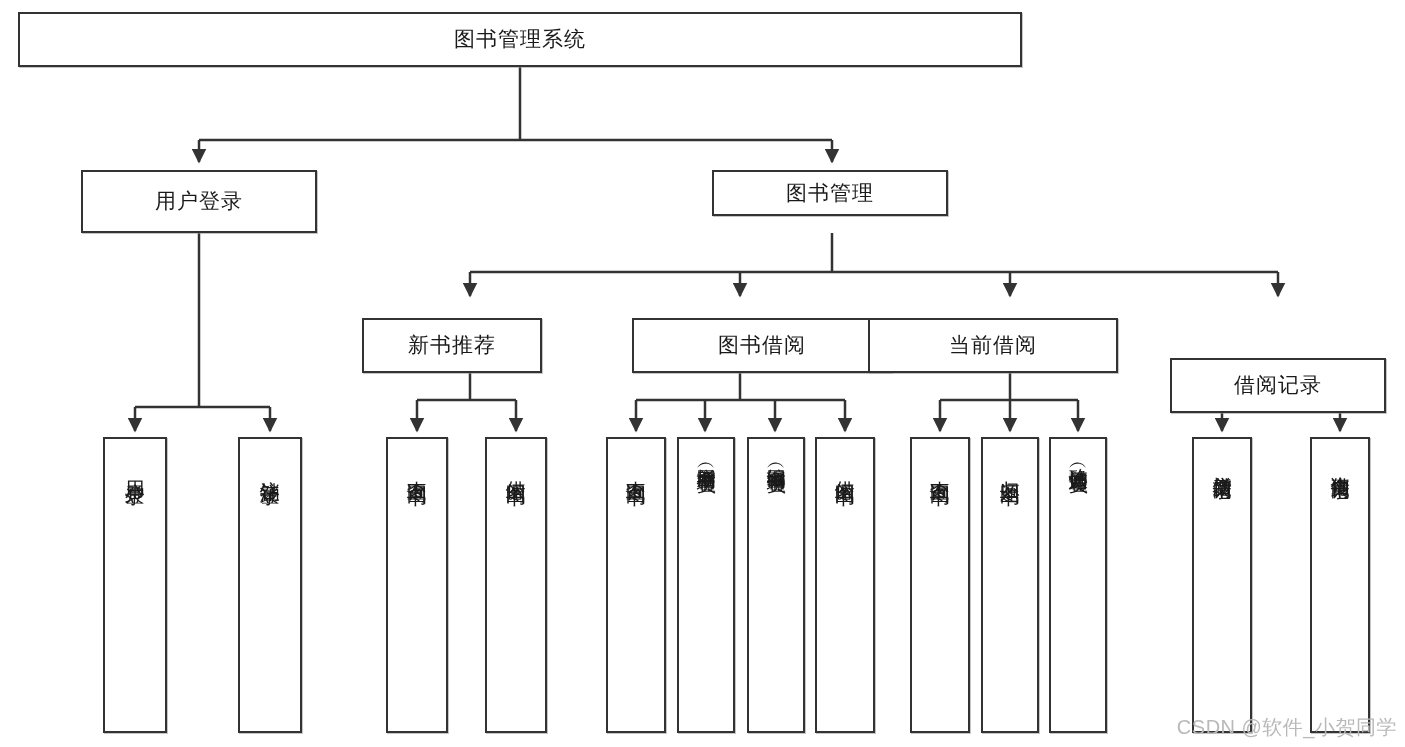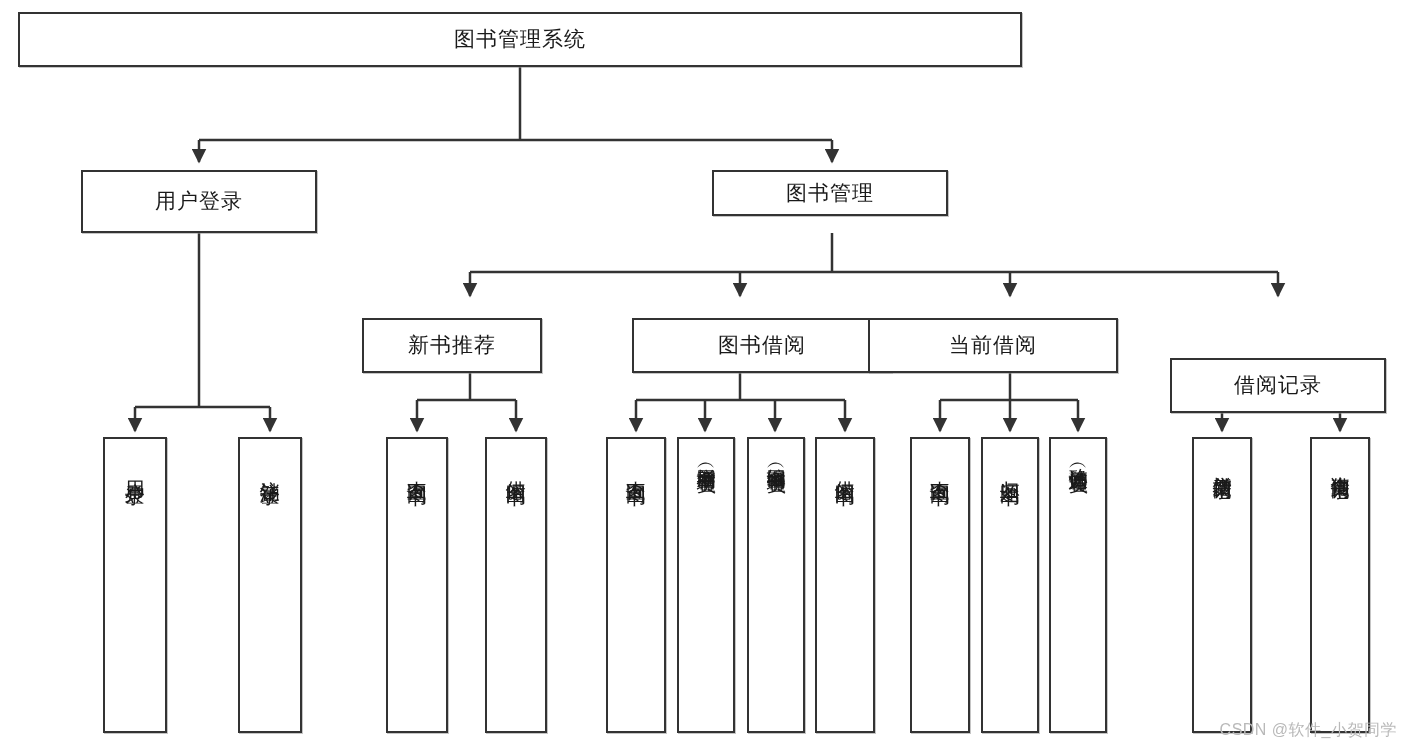--- a/index.html
+++ b/index.html
@@ -66,21 +66,21 @@
   }
   .node.vertical.tight .label {
     font-size: 19px;
     line-height: 1.30;
     letter-spacing: 1px;
   }
   #watermark {
     position: absolute;
     right: 8px;
     bottom: 6px;
-    font-size: 16px;
+    font-size: 20px;
     color: #b9b9b9;
     letter-spacing: 0.5px;
     user-select: none;
     white-space: nowrap;
   }
 </style>
 </head>
 <body>
 
 <div id="canvas">

